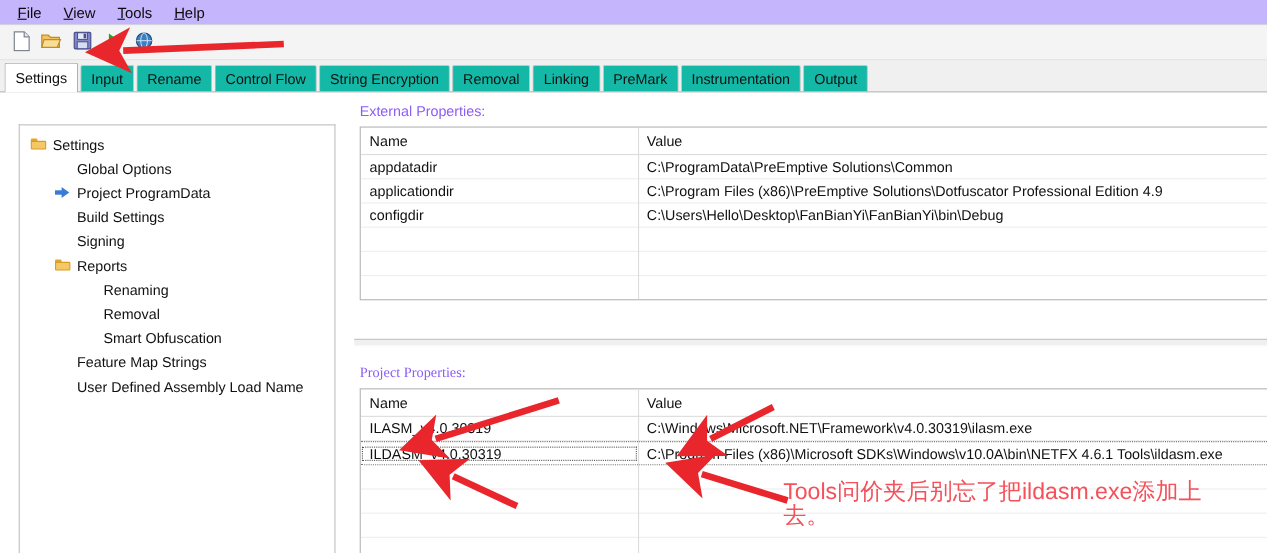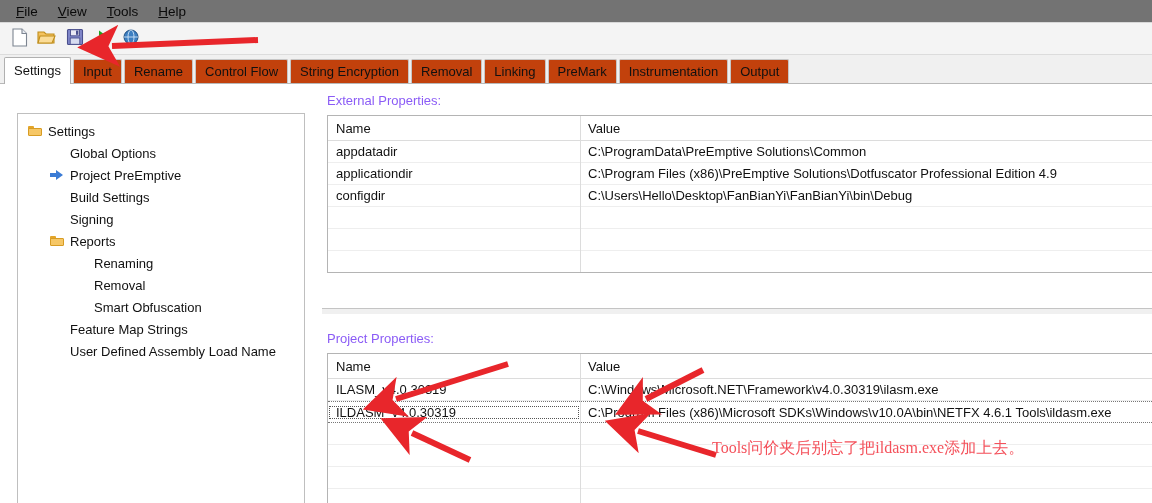--- a/index.html
+++ b/index.html
@@ -13,21 +13,21 @@
     overflow: hidden;
     font-family: "Liberation Sans", sans-serif;
     font-size: 13px;
     color: #101010;
     position: relative;
   }
 
   
   #menubar {
     height: 23px;
-    background: #737373;
+    background: #c4b5fd;
     border-bottom: 1px solid #d8d8d8;
     display: flex;
     align-items: center;
     padding-left: 6px;
     box-sizing: border-box;
   }
   .menu-item {
     padding: 2px 10px;
     font-size: 13.5px;
     color: #0a0a0a;
@@ -65,21 +65,21 @@
     padding-left: 4px;
     box-sizing: border-box;
     position: relative;
   }
   .tab {
     height: 24px;
     line-height: 24px;
     padding: 0 9px;
     margin-right: 2px;
     font-size: 13px;
-    background: #c2410c;
+    background: #14b8a6;
     border: 1px solid #c6c6c6;
     border-bottom: none;
     border-radius: 2px 2px 0 0;
     color: #111;
     white-space: nowrap;
     cursor: default;
     box-sizing: border-box;
   }
   .tab.active {
     background: #ffffff;
@@ -240,39 +240,39 @@
   #hsplitter {
     position: absolute;
     left: 0; right: -60px;
     top: 223px;
     height: 5px;
     background: #f0f0f0;
     border-top: 1px solid #c4c4c4;
     border-bottom: 1px solid #ffffff;
     cursor: row-resize;
   }
-  #project-label { position: absolute; left: 0; top: 246px; }
+  #project-label { position: absolute; left: 0; top: 246px; font-family: Liberation Serif, serif; }
   #project-grid {
     position: absolute; left: 5px; top: 268px;
     right: -60px; bottom: -14px;
   }
 
   
   #overlay {
     position: absolute;
     left: 0; top: 0;
     width: 1152px; height: 503px;
     pointer-events: none;
   }
   .note {
     position: absolute;
     color: #f4515b;
-    font-size: 16px;
+    font-size: 21px;
     line-height: 21px;
-    font-family: Liberation Serif, serif;
+    font-family: Liberation Sans, sans-serif;
     white-space: pre-wrap;
   }
 </style>
 </head>
 <body>
 
 <div id="menubar">
   <div class="menu-item"><span class="ak">F</span><span>ile</span></div>
   <div class="menu-item"><span class="ak">V</span><span>iew</span></div>
   <div class="menu-item"><span class="ak">T</span><span>ools</span></div>
@@ -347,21 +347,21 @@
       <span class="tree-label">Settings</span>
     </div>
     <div class="tree-row" style="padding-left:28px">
       <span class="tree-glyph"></span>
       <span class="tree-label">Global Options</span>
     </div>
     <div class="tree-row" style="padding-left:28px">
       <span class="tree-glyph">
           <span class="blue-arrow"></span>
         </span>
-      <span class="tree-label">Project PreEmptive</span>
+      <span class="tree-label">Project ProgramData</span>
     </div>
     <div class="tree-row" style="padding-left:28px">
       <span class="tree-glyph"></span>
       <span class="tree-label">Build Settings</span>
     </div>
     <div class="tree-row" style="padding-left:28px">
       <span class="tree-glyph"></span>
       <span class="tree-label">Signing</span>
     </div>
     <div class="tree-row" style="padding-left:28px">

